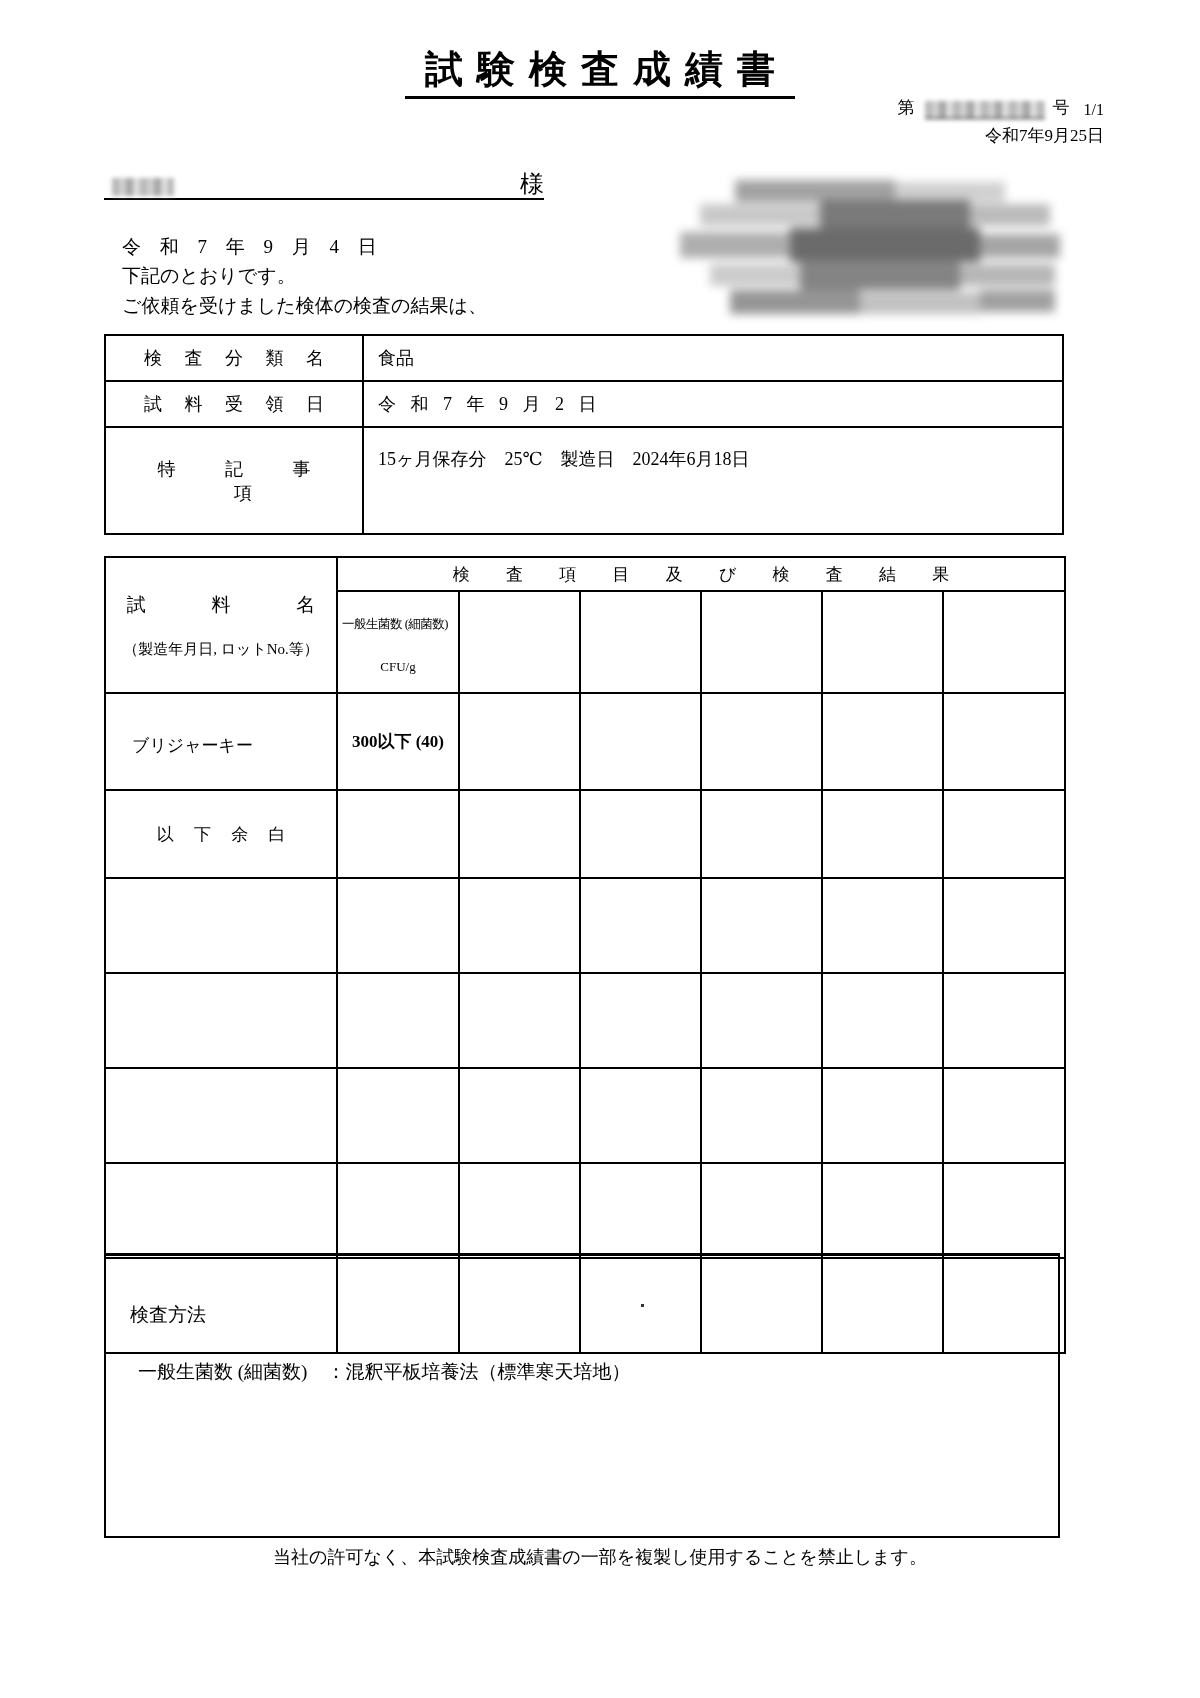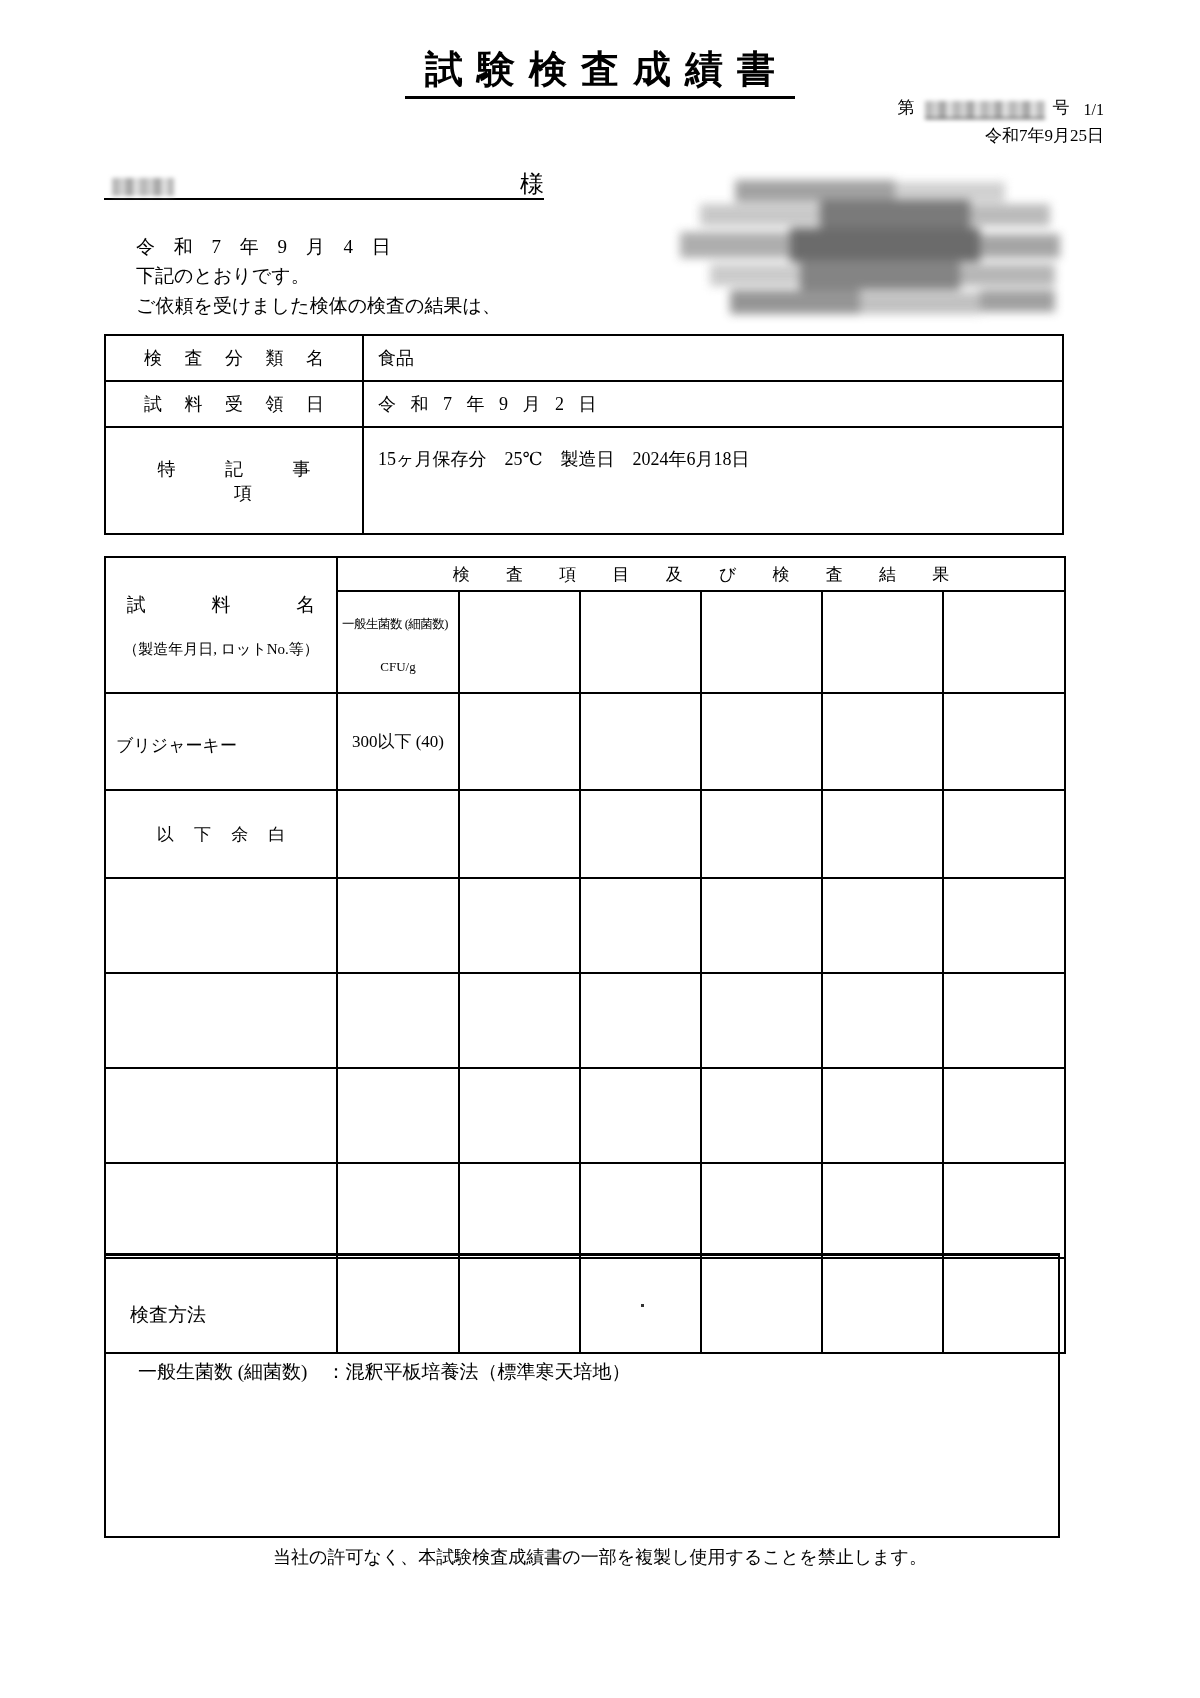--- a/index.html
+++ b/index.html
@@ -108,21 +108,21 @@
     opacity: .92;
   }
   .rb {
     position: absolute;
     background: #8e8e8e;
   }
 
   
   .intro {
     position: absolute;
-    left: 136px;
+    left: 122px;
     top: 232px;
     font-size: 19px;
     line-height: 1.55;
   }
   .intro .spaced { letter-spacing: 7px; }
 
   
   table { border-collapse: collapse; }
   .info-table {
     position: absolute;
@@ -190,27 +190,27 @@
     text-align: left;
     padding-left: 2px;
     margin-top: 6px;
   }
   .item-head .item-unit {
     font-size: 13px;
     margin-top: 26px;
   }
   .sample-cell {
     text-align: left !important;
-    padding-left: 10px;
+    padding-left: 26px;
     vertical-align: top;
     padding-top: 8px;
     font-size: 19px;
     height: 86px;
   }
-  .value-cell { font-size: 18px; vertical-align: middle; }
+  .value-cell { font-size: 18px; vertical-align: middle; font-weight: bold; }
   .blank-note { font-size: 19px; letter-spacing: 8px; text-indent: 8px; height: 84px; }
   .empty-row td { height: 84px; }
   .dot-cell { position: relative; }
   .dot-cell::after {
     content: "";
     position: absolute;
     left: 50%;
     top: 48%;
     width: 3px;
     height: 3px;

